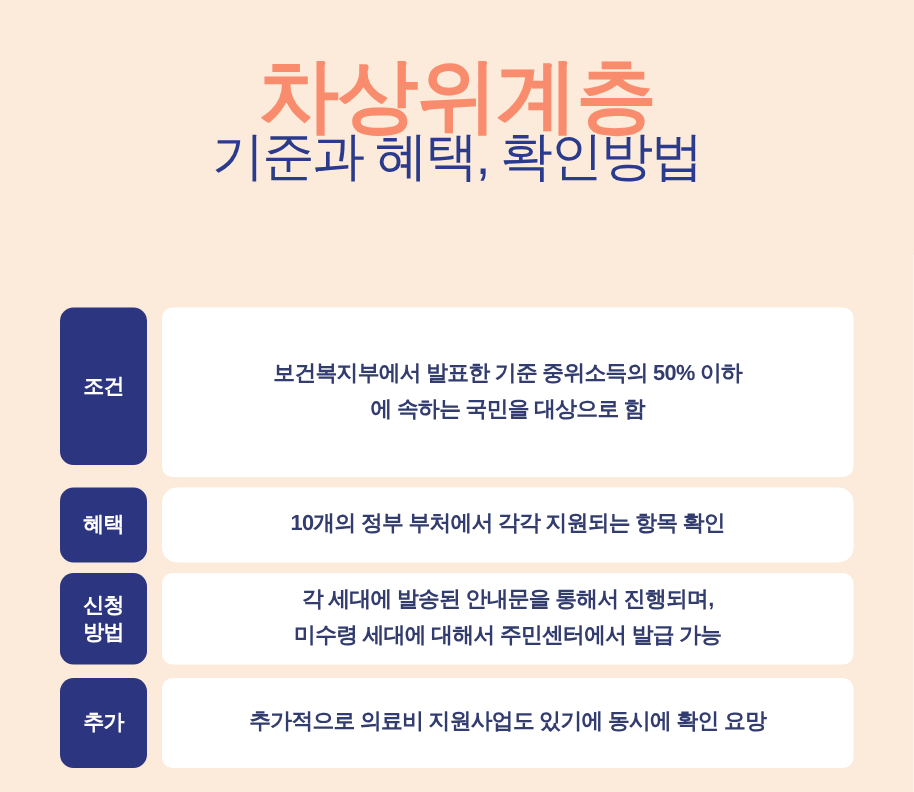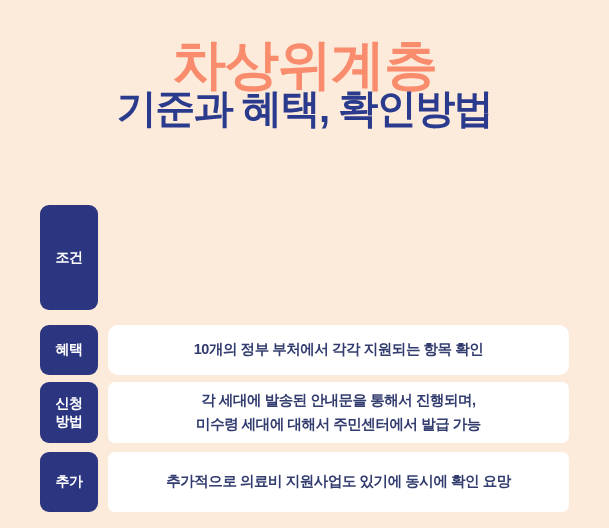--- a/index.html
+++ b/index.html
@@ -44,22 +44,22 @@
     color: #fa8c6e;
     white-space: nowrap;
     margin-top: 18px;
   }
 
   .title-sub {
     position: absolute;
     left: 0;
     top: 86px;
     width: 609px;
-    font-size: 40px;
-    font-weight: 700;
+    font-size: 35px;
+    font-weight: 400;
     letter-spacing: -1.5px;
     line-height: 1.1;
     color: #2a3a8d;
     white-space: nowrap;
   }
 
   
   .rows {
     position: absolute;
     left: 0;
@@ -149,20 +149,24 @@
     <div class="title-main">차상위계층</div>
     <div class="title-sub">기준과 혜택, 확인방법</div>
   </div>
 
   <div class="rows">
 
     <div class="row row-0">
       <div class="badge">
         <span class="badge-text">조건</span>
       </div>
+      <div class="card">
+        <span class="card-text">보건복지부에서 발표한 기준 중위소득의 50% 이하
+에 속하는 국민을 대상으로 함</span>
+      </div>
     </div>
 
     <div class="row row-1">
       <div class="badge">
         <span class="badge-text">혜택</span>
       </div>
       <div class="card">
         <span class="card-text">10개의 정부 부처에서 각각 지원되는 항목 확인</span>
       </div>
     </div>

